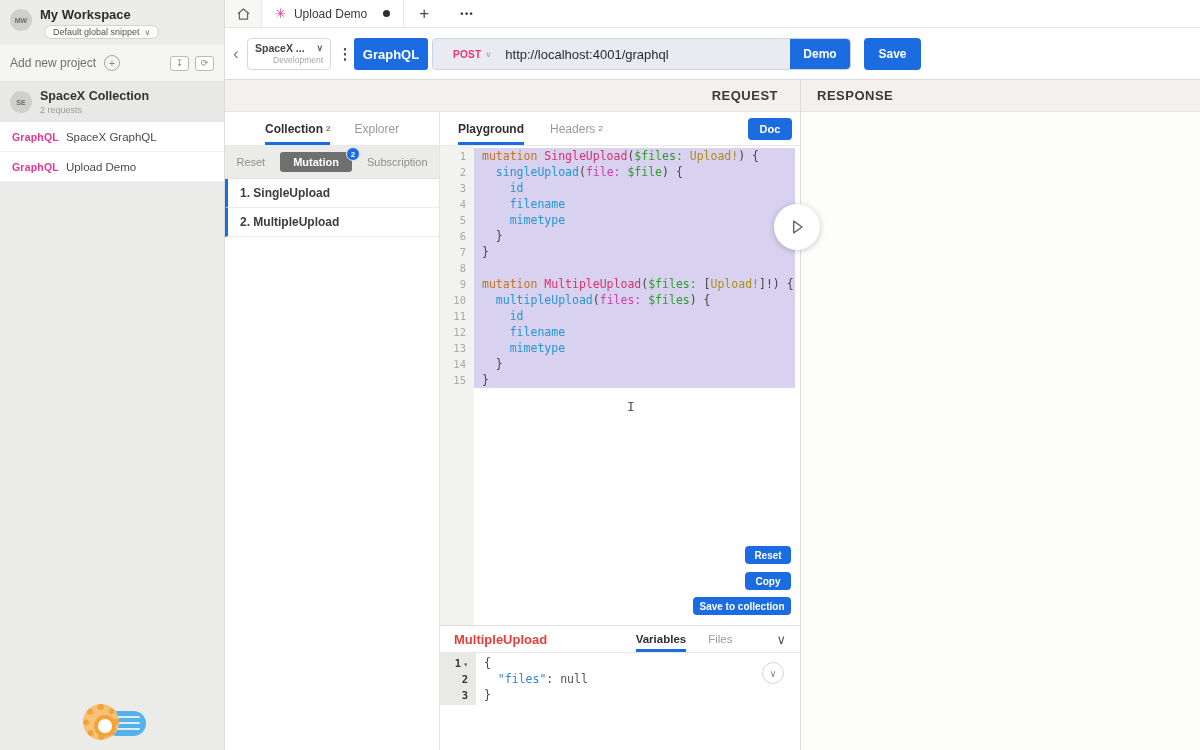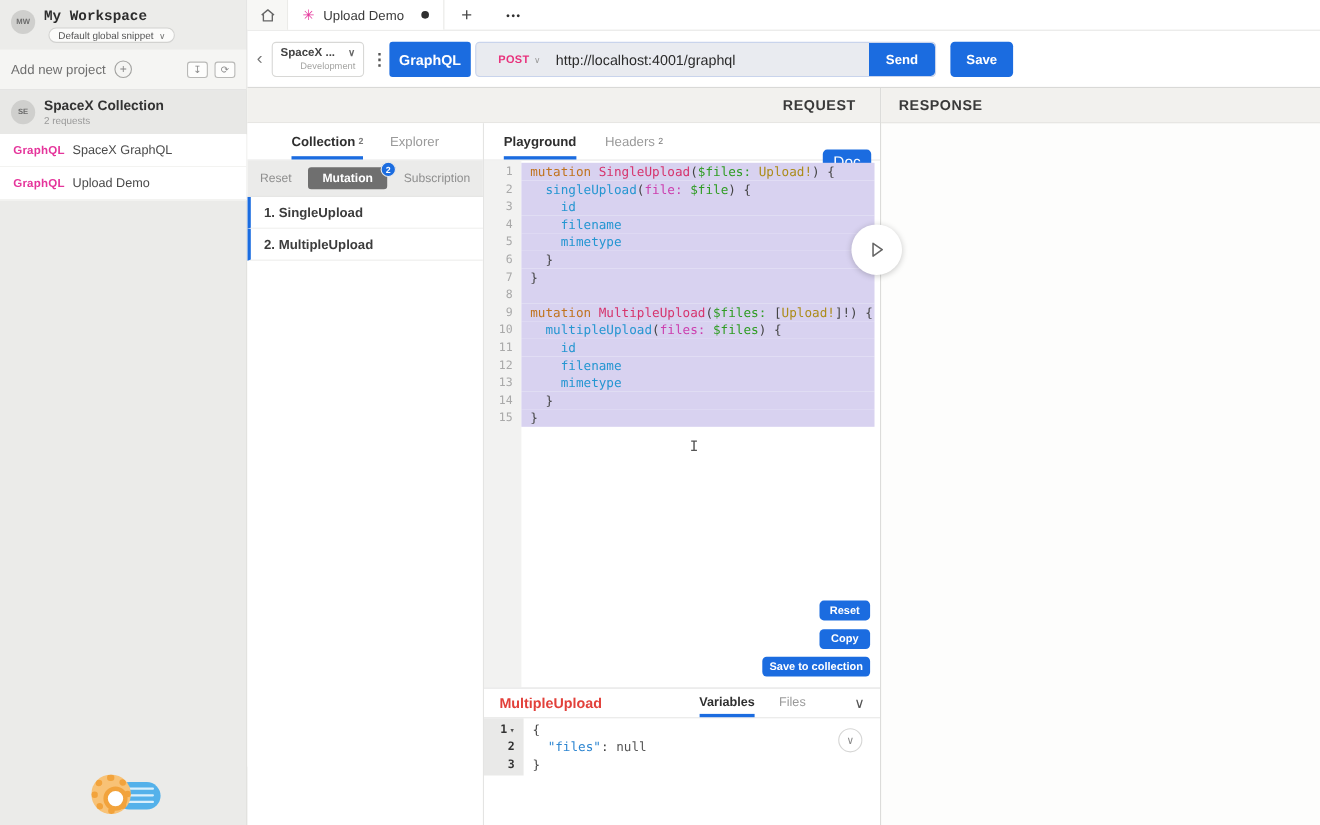--- a/index.html
+++ b/index.html
@@ -5,21 +5,21 @@
   * { margin:0; padding:0; box-sizing:border-box; }
   html,body { background:#fff; }
   body { font-family:"Liberation Sans", sans-serif; color:#333; }
   .app { position:relative; width:1200px; height:750px; overflow:hidden; background:#fff; }
 
   
   .sidebar { position:absolute; left:0; top:0; width:225px; height:750px; background:#ebebe9; border-right:1px solid #dcdcda; }
   .sb-top { position:absolute; left:0; top:0; width:100%; height:45px; background:#ececea; }
   .avatar { position:absolute; width:22px; height:22px; border-radius:50%; background:#cfcfcd; color:#6b6b6b; font-size:7px; font-weight:bold; display:flex; align-items:center; justify-content:center; }
   .sb-top .avatar { left:10px; top:9px; }
-  .ws-name { position:absolute; left:40px; top:7px; font-size:13px; font-weight:bold; color:#2d2d2d;font-family:Liberation Mono, monospace; }
+  .ws-name { position:absolute; left:40px; top:7px; font-size:13px; font-weight:bold; color:#2d2d2d; }
   .snippet-pill { position:absolute; left:44px; top:25px; border:1px solid #d2d2d0; background:#fbfbfa; border-radius:8px; font-size:9px; color:#555; padding:1px 8px; display:flex; gap:5px; align-items:center; cursor:pointer; }
   .sb-add { position:absolute; left:0; top:45px; width:100%; height:37px; background:#f5f5f3; border-bottom:1px solid #e3e3e1; display:flex; align-items:center; padding:0 10px; }
   .sb-add-label { font-size:12px; color:#6f6f6f; }
   .plus-circle { width:16px; height:16px; border:1px solid #a3a3a1; border-radius:50%; color:#8a8a8a; font-size:11px; display:flex; align-items:center; justify-content:center; margin-left:8px; cursor:pointer; }
   .sb-add-icons { margin-left:auto; display:flex; gap:6px; }
   .mini-ic { width:19px; height:15px; border:1px solid #b9b9b7; border-radius:3px; font-size:9px; color:#8a8a8a; display:flex; align-items:center; justify-content:center; cursor:pointer; background:#fdfdfc; }
   .sb-project { position:absolute; left:0; top:82px; width:100%; height:40px; background:#e8e8e6; }
   .sb-project .avatar { left:10px; top:9px; }
   .proj-name { position:absolute; left:40px; top:7px; font-size:12.5px; font-weight:600; color:#333; }
   .proj-meta { position:absolute; left:40px; top:23px; font-size:9px; color:#9a9a9a; }
@@ -71,21 +71,21 @@
   .col-tab.active { color:#2f2f2f; font-weight:600; border-bottom-color:var(--accent,#1b6ce0); }
   .col-tab sup { font-size:8px; margin-left:3px; color:#777; }
   .seg-row { height:33px; background:#ebebea; border-bottom:1px solid #e3e3e2; display:flex; align-items:center; justify-content:center; gap:15px; }
   .seg { font-size:11px; color:#8f8f8f; cursor:pointer; }
   .seg.active { background:#6f6f6f; color:#fff; border-radius:3px; padding:4px 13px; position:relative; font-weight:600; }
   .seg-badge { position:absolute; top:-5px; right:-8px; width:14px; height:14px; border-radius:50%; background:var(--accent,#1b6ce0); color:#fff; font-size:8px; font-weight:bold; display:flex; align-items:center; justify-content:center; border:1.5px solid #ebebea; }
   .op-row { height:29px; background:#fff; border-bottom:1px solid #ededec; border-left:3px solid var(--accent,#1b6ce0); display:flex; align-items:center; padding-left:12px; font-size:12px; font-weight:600; color:#3c3c3c; cursor:pointer; }
 
   .right-col { position:absolute; left:215px; top:32px; width:360px; height:638px; background:#fff; }
   .rc-tabs { padding-left:18px; gap:26px; }
-  .doc-btn { position:absolute; right:8px; top:24px; width:44px; height:22px; background:var(--accent,#1b6ce0); color:#fff; border:none; border-radius:4px; font-size:14px; font-weight:normal; cursor:pointer; }
+  .doc-btn { position:absolute; right:8px; top:6px; width:44px; height:22px; background:var(--accent,#1b6ce0); color:#fff; border:none; border-radius:4px; font-size:11px; font-weight:bold; cursor:pointer; }
 
   .editor { position:absolute; left:0; top:34px; width:360px; height:479px; font-family:"DejaVu Sans Mono", monospace; font-size:11.5px; cursor:text; }
   .gutter-strip { position:absolute; left:0; top:0; width:34px; height:100%; background:#f2f2f1; }
   .ed-lines { position:relative; padding-top:2px; }
   .ed-line { display:flex; height:16px; line-height:16px; }
   .ed-num { width:34px; text-align:right; padding-right:8px; color:#a9a9a9; font-size:10.5px; flex:none; position:relative; z-index:1; }
   .ed-code { flex:1; padding-left:8px; margin-right:5px; white-space:pre; }
   .ed-line.sel .ed-code { background:var(--selection,#d8d2f0); }
   .tk-kw { color:#c0731f; } .tk-op { color:#d6336c; } .tk-var { color:#2f9c23; }
   .tk-type { color:#ac8c1a; } .tk-fld { color:#2596d1; } .tk-arg { color:#cc3fae; }
@@ -190,21 +190,21 @@
         <span class="chev">∨</span>
       </div>
       <div class="env-stage">Development</div>
     </div>
     <div class="kebab-btn">⋮</div>
     <button class="gql-btn">GraphQL</button>
     <div class="url-group">
       <span class="method">POST</span>
       <span class="method-chev">∨</span>
       <span class="url-text">http://localhost:4001/graphql</span>
-      <button class="send-btn">Send</button>
+      <button class="send-btn">Demo</button>
     </div>
     <button class="save-btn">Save</button>
   </div>
 
   <div class="request-panel">
     <div class="panel-strip">REQUEST</div>
 
     <div class="left-col">
       <div class="lc-tabs">
         <div class="col-tab active">

